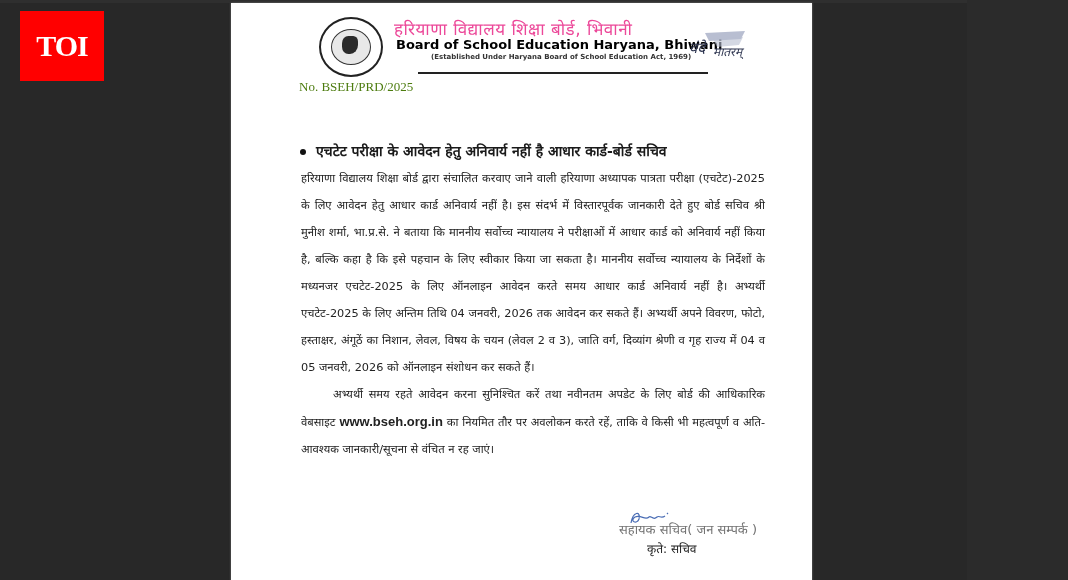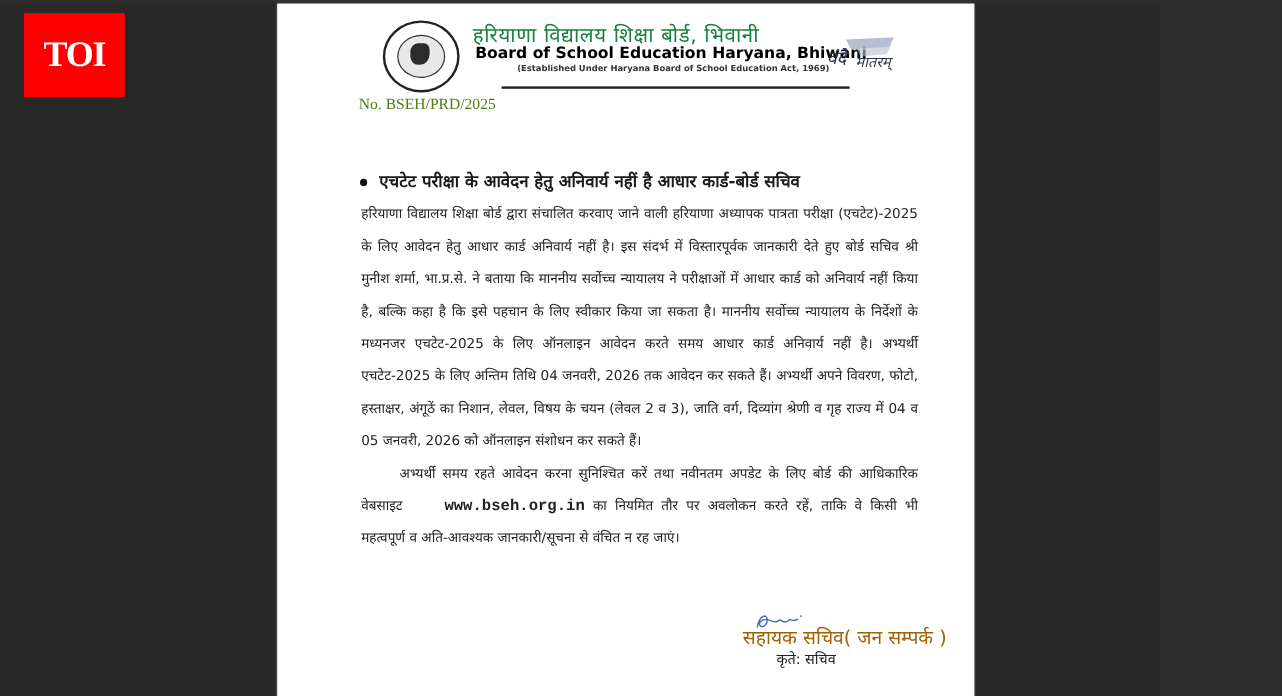--- a/index.html
+++ b/index.html
@@ -21,37 +21,37 @@
     background:#ffffff; box-shadow:0 0 2px #777;
     color:#1a1a1a;
   }
   .seal {
     position:absolute; left:88px; top:14px; width:64px; height:60px;
     border:2px solid #222; border-radius:50%; box-sizing:border-box;
     display:flex; align-items:center; justify-content:center;
   }
   .seal-inner { width:38px; height:34px; border:1px solid #333; border-radius:50%; background:#e8e8e8; position:relative; }
   .seal-inner::after { content:""; position:absolute; left:10px; top:6px; width:16px; height:18px; background:#2b2b2b; border-radius:40% 30% 50% 40%; }
-  .hdr-hi { position:absolute; left:163px; top:14px; font-size:17px; color:#15803d; letter-spacing:0.5px; white-space:nowrap; }
+  .hdr-hi { position:absolute; left:163px; top:14px; font-size:17px; color:#ec4899; letter-spacing:0.5px; white-space:nowrap; }
   .hdr-en { position:absolute; left:165px; top:34px; font-size:13px; font-weight:bold; color:#000000; white-space:nowrap; }
   .hdr-act { position:absolute; left:200px; top:50px; font-size:7px; font-weight:bold; color:#333; white-space:nowrap; }
   .vm-logo { position:absolute; left:456px; top:22px; width:62px; height:34px; }
   .hdr-rule { position:absolute; left:187px; top:69px; width:290px; height:2px; background:#222; }
   .ref-no { position:absolute; left:68px; top:76px; font-family:"Liberation Serif", serif; font-size:13px; color:#4d7c0f; }
   .notif { position:absolute; left:378px; top:75px; font-family:"Liberation Serif", serif; font-size:13px; color:#333; line-height:14px; }
   .title { position:absolute; left:0; width:581px; top:106px; text-align:center; font-size:20px; color:#222; }
   .title b { font-weight:bold; }
   .headline { position:absolute; left:69px; top:138px; font-size:14px; font-weight:bold; color:#1a1a1a; white-space:nowrap; }
   .headline .bullet { display:inline-block; width:6px; height:6px; border-radius:50%; background:#111; margin-right:10px; vertical-align:middle; }
   .body { position:absolute; left:70px; top:162px; width:464px; font-size:11.3px; line-height:27px; text-align:justify; color:#222; }
   .body p { margin:0; }
   .body .p2 { margin-top:0; text-indent:32px; }
-  .body .url { font-family:Liberation Mono, monospace; font-weight:bold; font-size:13px;margin-left:28px; }
+  .body .url { font-family:Liberation Sans, sans-serif; font-weight:bold; font-size:13px; }
   .sig { position:absolute; left:392px; top:504px; width:70px; height:22px; }
-  .sign-title { position:absolute; left:388px; top:517px; font-size:16px; color:#a16207; white-space:nowrap; }
+  .sign-title { position:absolute; left:388px; top:517px; font-size:13px; color:#737373; white-space:nowrap; }
   .sign-sub { position:absolute; left:416px; top:537px; font-size:12px; color:#222; white-space:nowrap; }
 </style>
 </head>
 <body>
 
 <div class="topstrip"></div>
 <div class="right-band"></div>
 
 <div class="toi">TOI</div>
 

